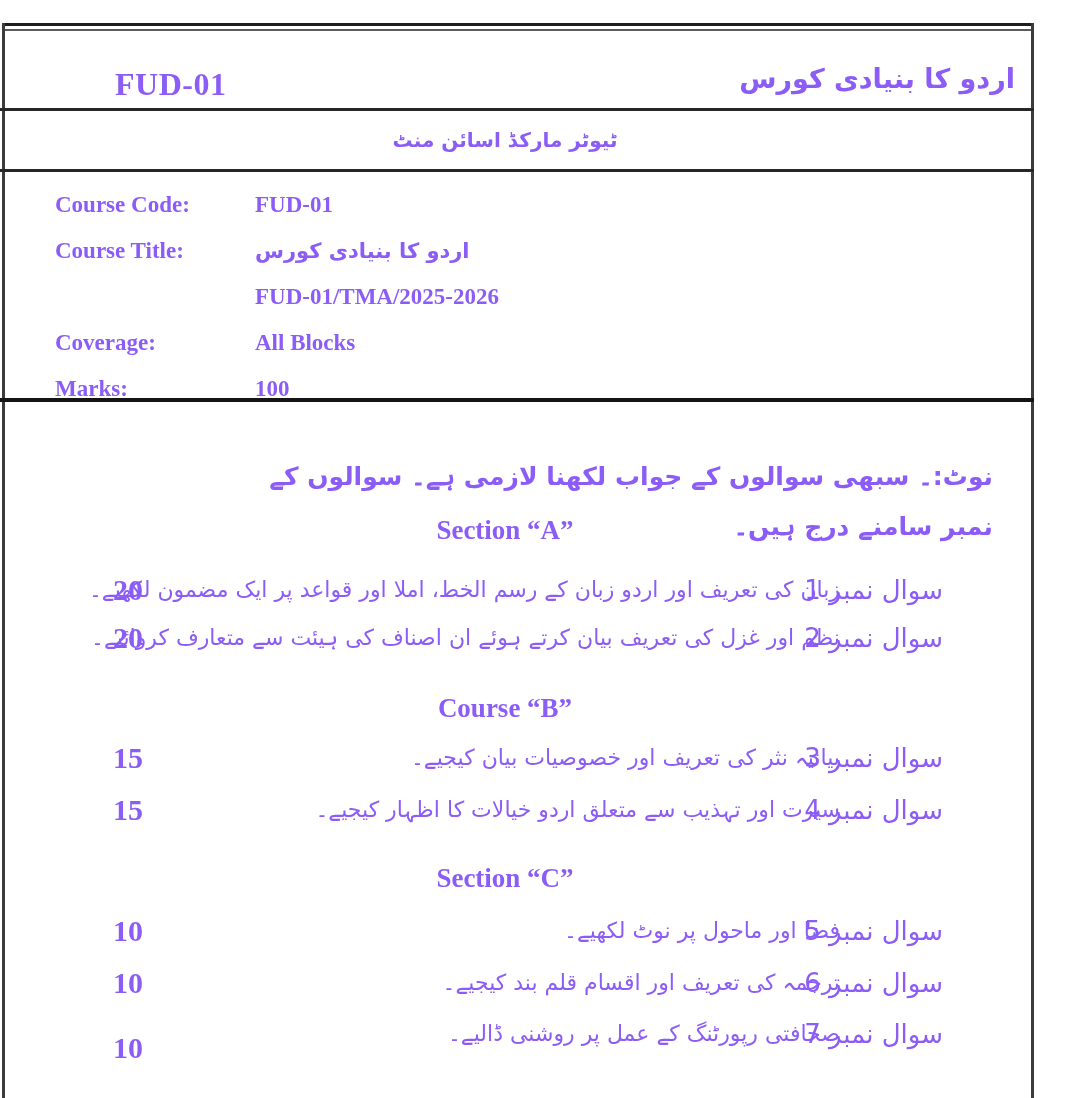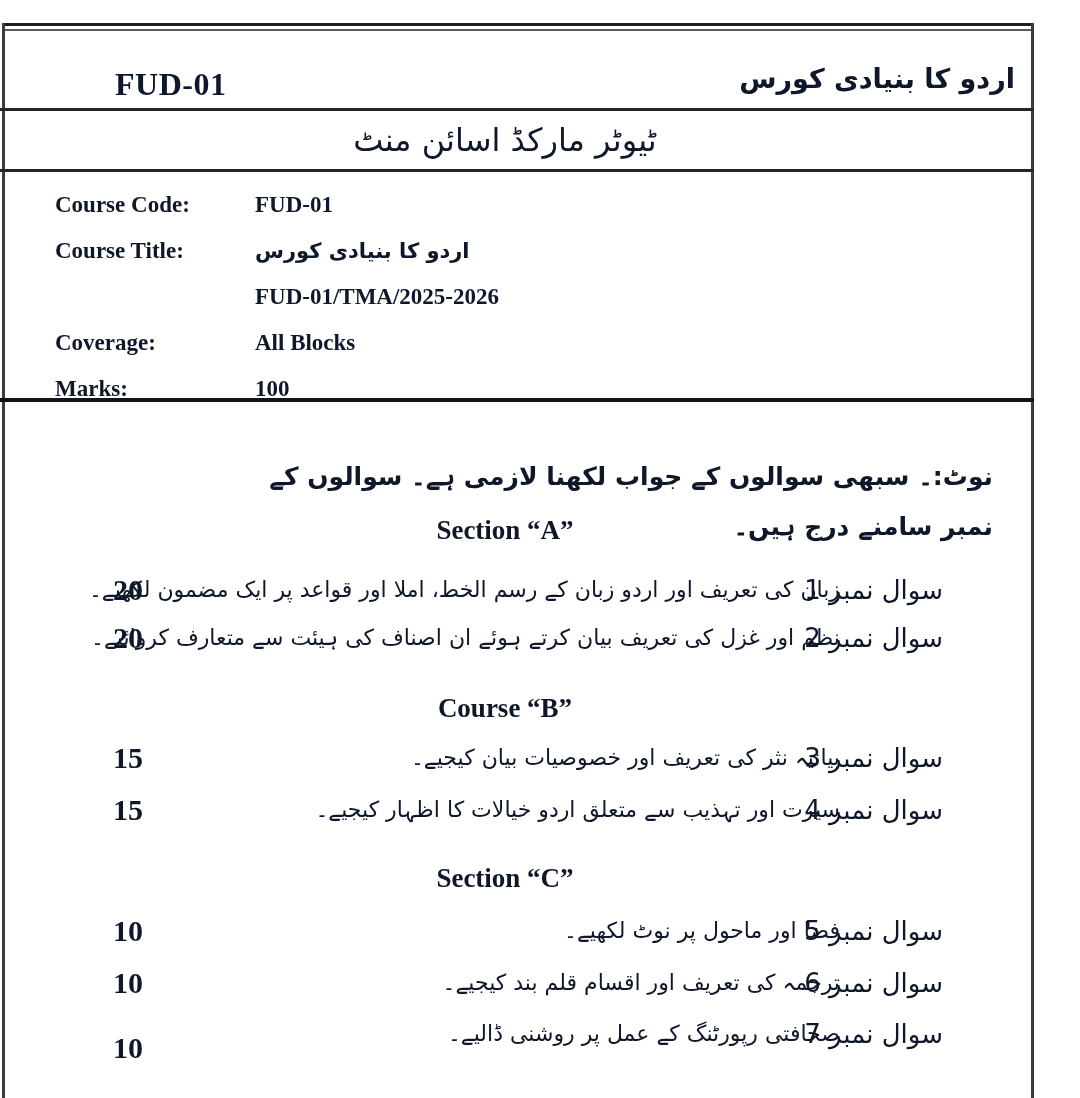--- a/index.html
+++ b/index.html
@@ -2,21 +2,21 @@
 <html lang="en"><head>
 <meta charset="utf-8">
 <style>
   html,body{margin:0;padding:0;background:#fff;}
   .page{
     position:relative;
     width:1080px;height:1098px;
     background:#ffffff;
     overflow:hidden;
     font-family:"Liberation Serif","DejaVu Serif",serif;
-    color:#0f172a;
+    color:#8b5cf6;
   }
   
   .rule{position:absolute;background:#2e2e2e;}
   .rule-top-a{left:2px;top:23px;width:1032px;height:3px;background:#1d1d1d;}
   .rule-top-b{left:2px;top:29px;width:1032px;height:1.5px;background:#5a5a5a;}
   .rule-left{left:2px;top:23px;width:3px;height:1075px;background:#3c3c3c;}
   .rule-right{left:1031px;top:23px;width:3px;height:1075px;background:#3c3c3c;}
   .rule-h1{left:0;top:108px;width:1034px;height:2.5px;background:#262626;}
   .rule-h2{left:0;top:169px;width:1034px;height:2.5px;background:#262626;}
   .rule-h3{left:0;top:398px;width:1034px;height:3.5px;background:#141414;}
@@ -27,21 +27,21 @@
   .header-code{
     left:115px;top:64px;height:40px;line-height:40px;
     font-size:32px;font-weight:600;letter-spacing:.5px;
   }
   .header-urdu{
     right:65px;top:52px;height:54px;line-height:54px;
     font-size:27px;font-weight:bold;text-align:right;
   }
   .doc-title{
     left:0;top:115px;width:1010px;height:50px;line-height:50px;
-    text-align:center;font-size:32px;font-weight:normal;
+    text-align:center;font-size:20px;font-weight:bold;
   }
 
   .detail-row{left:0;width:936px;height:46px;line-height:46px;}
   .detail-label{position:absolute;left:55px;font-size:23px;font-weight:600;}
   .detail-value{position:absolute;left:255px;font-size:23px;font-weight:600;}
   .detail-value.urdu{font-size:21px;font-weight:bold;}
   .dr0{top:182px;} .dr1{top:228px;} .dr2{top:274px;} .dr3{top:320px;} .dr4{top:366px;}
 
   .note-line{
     right:87px;top:452px;width:760px;height:50px;line-height:50px;

